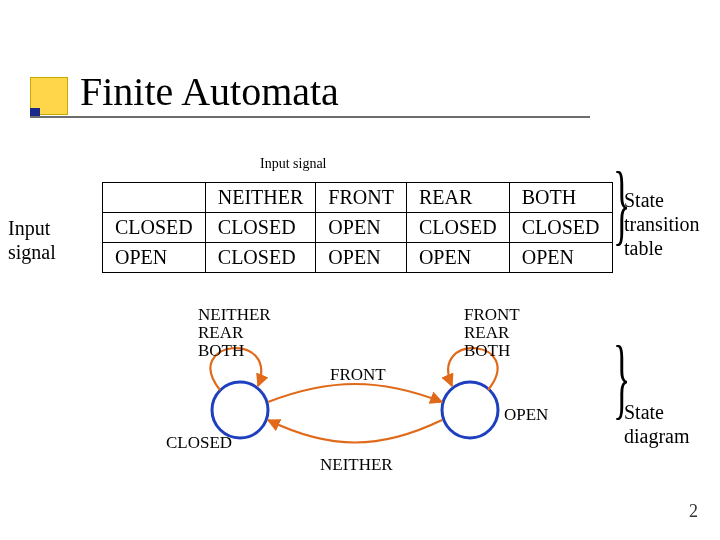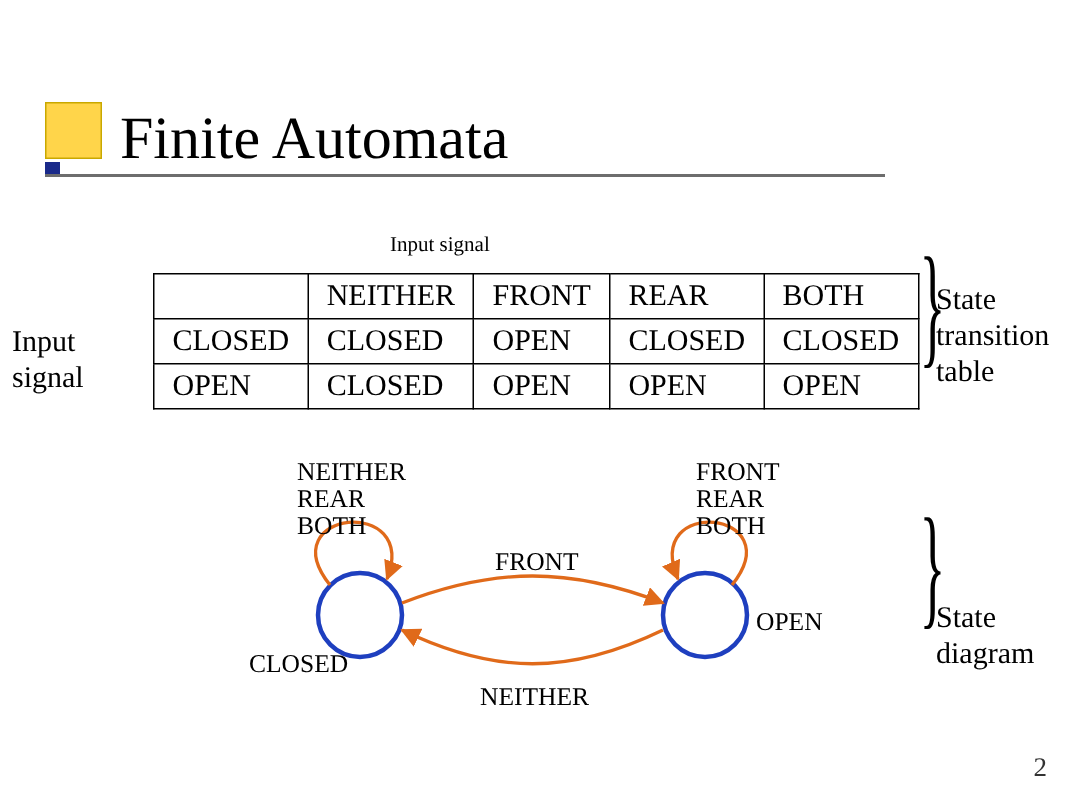--- a/index.html
+++ b/index.html
@@ -1,18 +1,18 @@
 <!DOCTYPE html>
 <html><head>
 <meta charset="utf-8">
 <style>
   html,body{margin:0;padding:0;width:720px;height:540px;background:#fff;font-family:Georgia,"Times New Roman",serif;color:#000;}
   .slide{position:relative;width:720px;height:540px;}
   
-  .title-bar{position:absolute;left:30px;top:68px;display:flex;align-items:flex-start;}
+  .title-bar{position:absolute;left:30px;top:68px;display:flex;align-items:flex-end;}
   .yellow-box{width:36px;height:36px;background:#ffd54a;border:1px solid #c9a800;margin-right:-6px;z-index:0;}
   .slide-title{font-size:40px;font-weight:400;margin-left:18px;z-index:1;}
   .rule{position:absolute;left:30px;top:116px;width:560px;height:2px;background:#6d6d6d;}
   
   .table-zone{position:absolute;left:10px;top:160px;width:595px;}
   .input-label{position:absolute;left:250px;top:-4px;font-size:14px;}
   .door-label{position:absolute;left:-2px;top:56px;font-size:20px;line-height:24px;}
   table.tr-table{position:absolute;left:92px;top:22px;border-collapse:collapse;font-size:20px;}
   table.tr-table th,table.tr-table td{border:1px solid #000;padding:3px 12px;text-align:left;font-weight:400;}
   table.tr-table th.blank{border:1px solid #000;}

